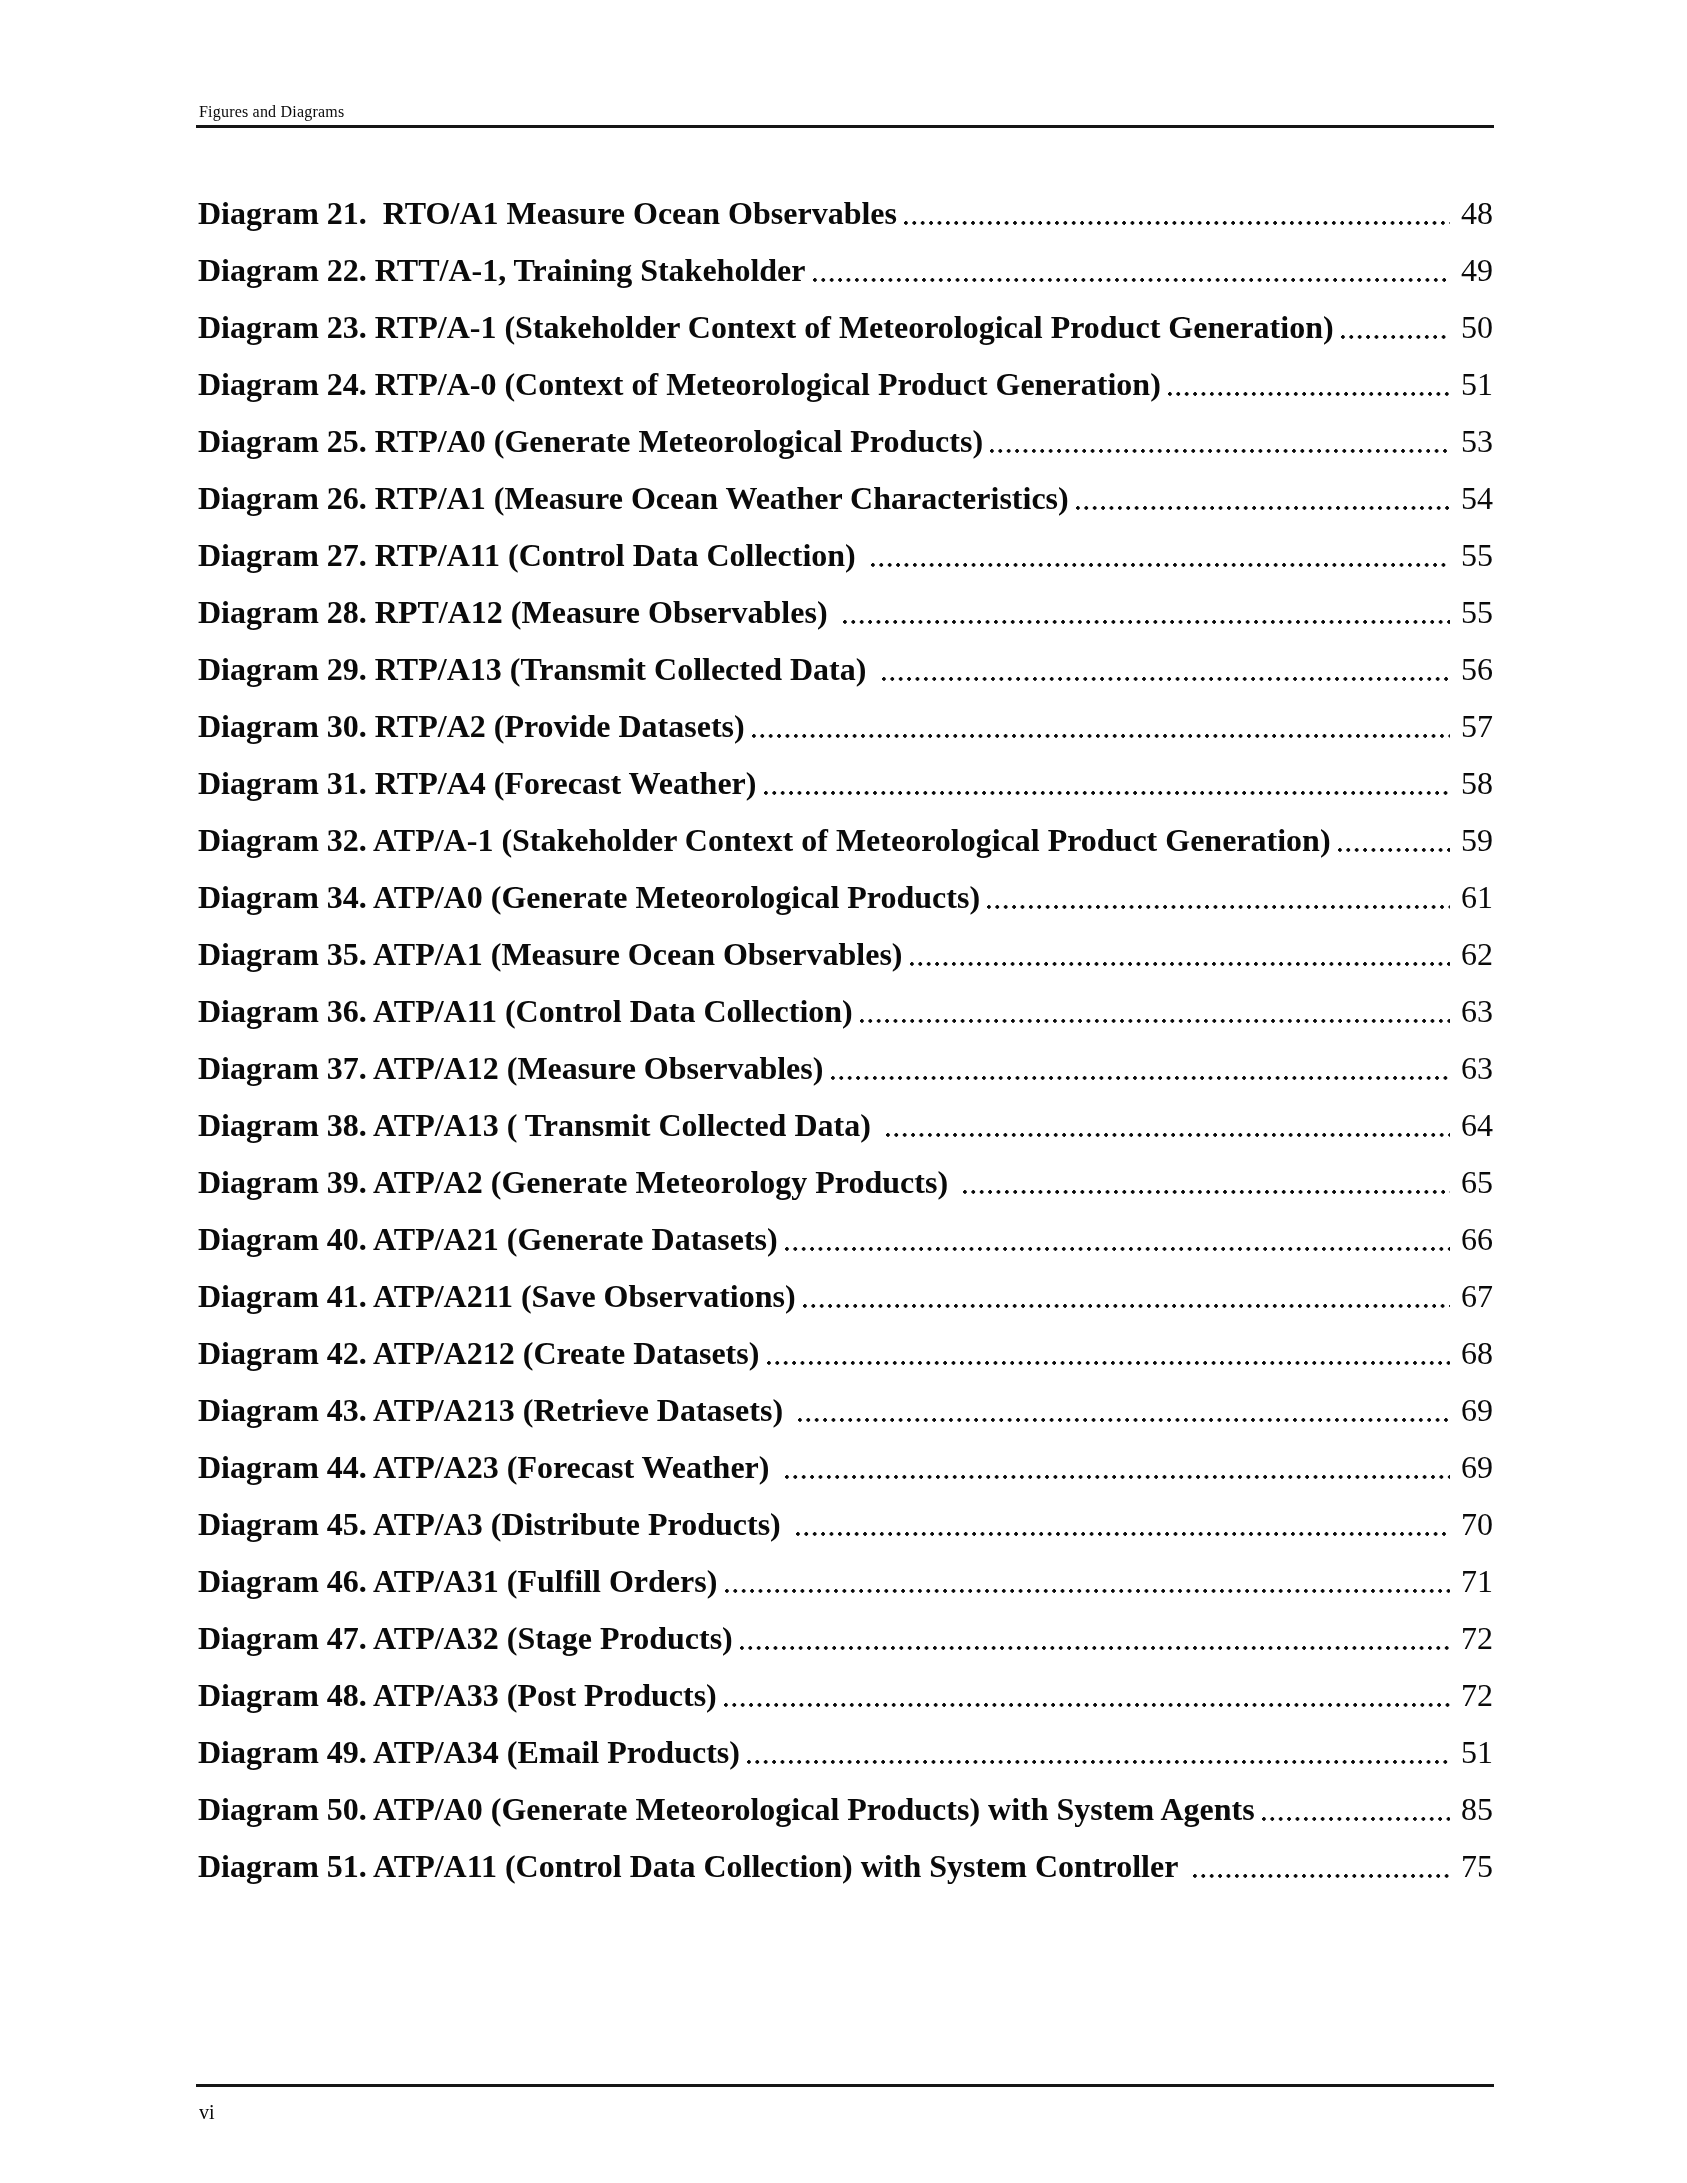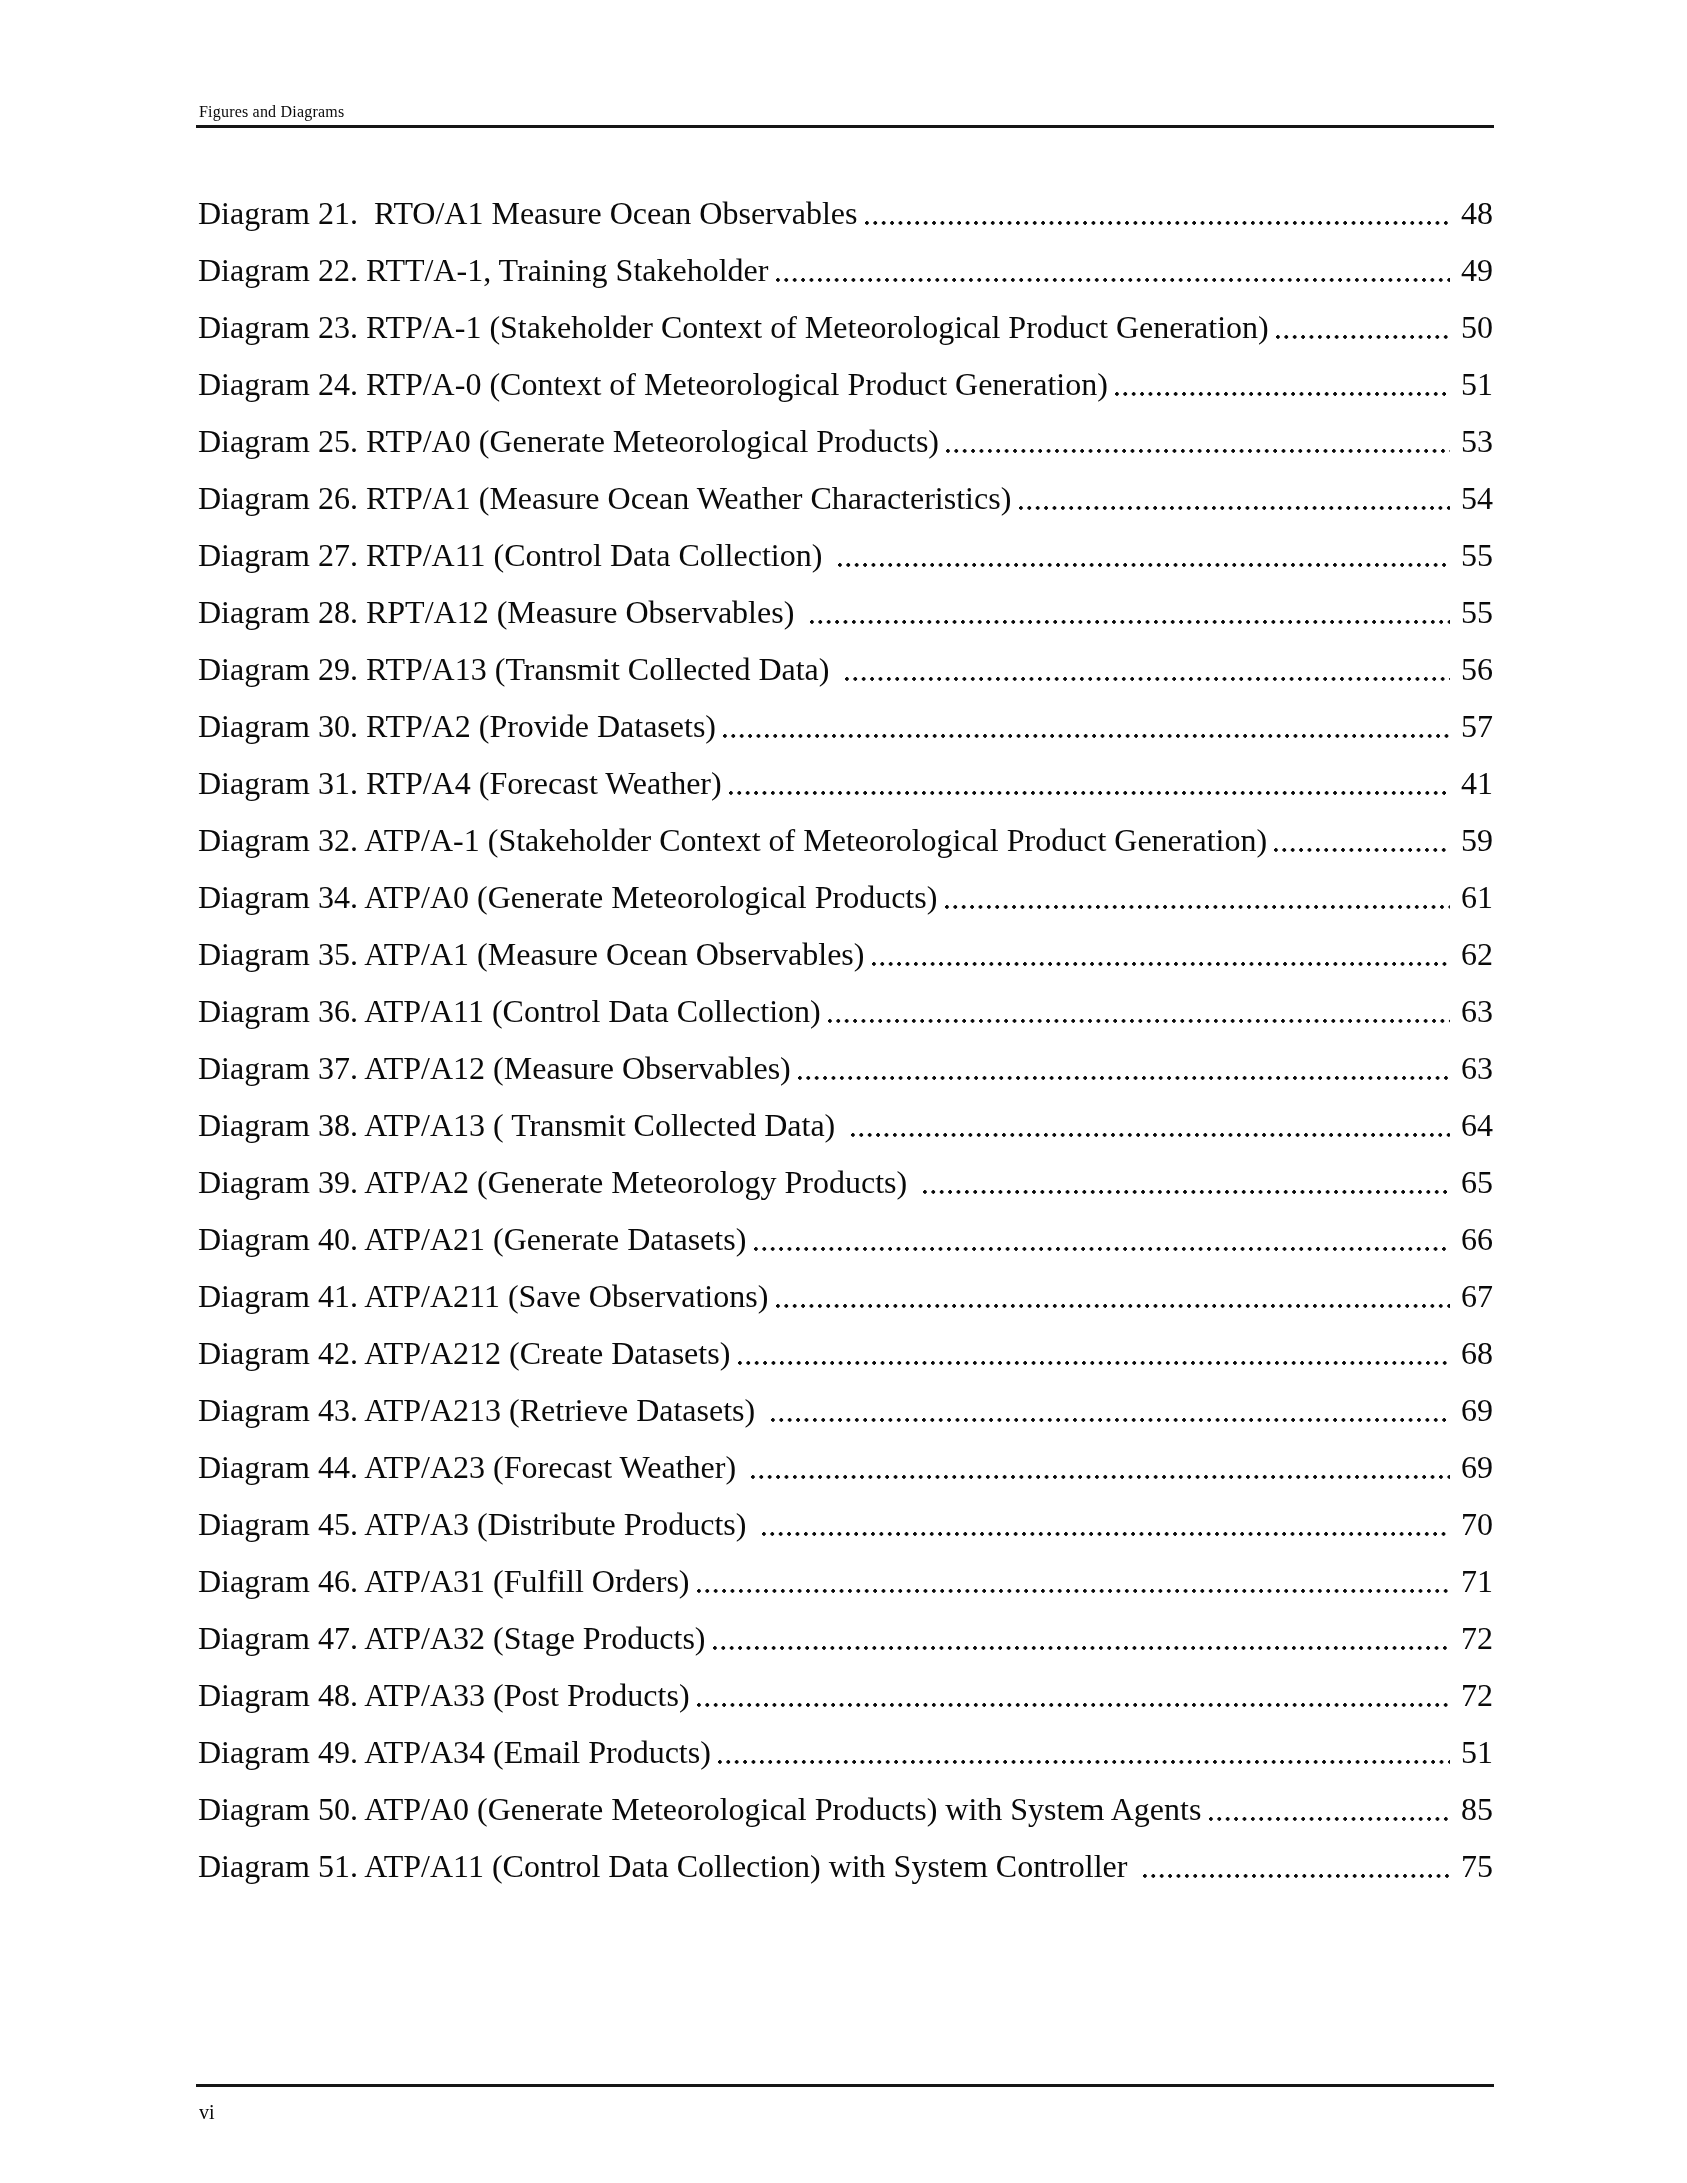--- a/index.html
+++ b/index.html
@@ -34,21 +34,21 @@
     left: 198px; top: 185px;
     width: 1295px;
   }
   .toc-row {
     display: flex;
     align-items: baseline;
     height: 57px;
     font-size: 32px;
     line-height: 57px;
   }
-  .toc-text { white-space: pre; }
+  .toc-text { white-space: pre; font-weight: bold; }
   .leader {
     flex: 1 1 auto;
     align-self: stretch;
     position: relative;
     margin-left: 7.4px;
     margin-right: 10.7px;
     min-width: 16.5px;
   }
   .leader::before {
     content: "";
@@ -142,21 +142,21 @@
 
   <div class="toc-row">
     <span class="toc-text">Diagram 30. RTP/A2 (Provide Datasets)</span>
     <span class="leader"></span>
     <span class="toc-page">57</span>
   </div>
 
   <div class="toc-row">
     <span class="toc-text">Diagram 31. RTP/A4 (Forecast Weather)</span>
     <span class="leader"></span>
-    <span class="toc-page">41</span>
+    <span class="toc-page">58</span>
   </div>
 
   <div class="toc-row">
     <span class="toc-text">Diagram 32. ATP/A-1 (Stakeholder Context of Meteorological Product Generation)</span>
     <span class="leader"></span>
     <span class="toc-page">59</span>
   </div>
 
 
   <div class="toc-row">

